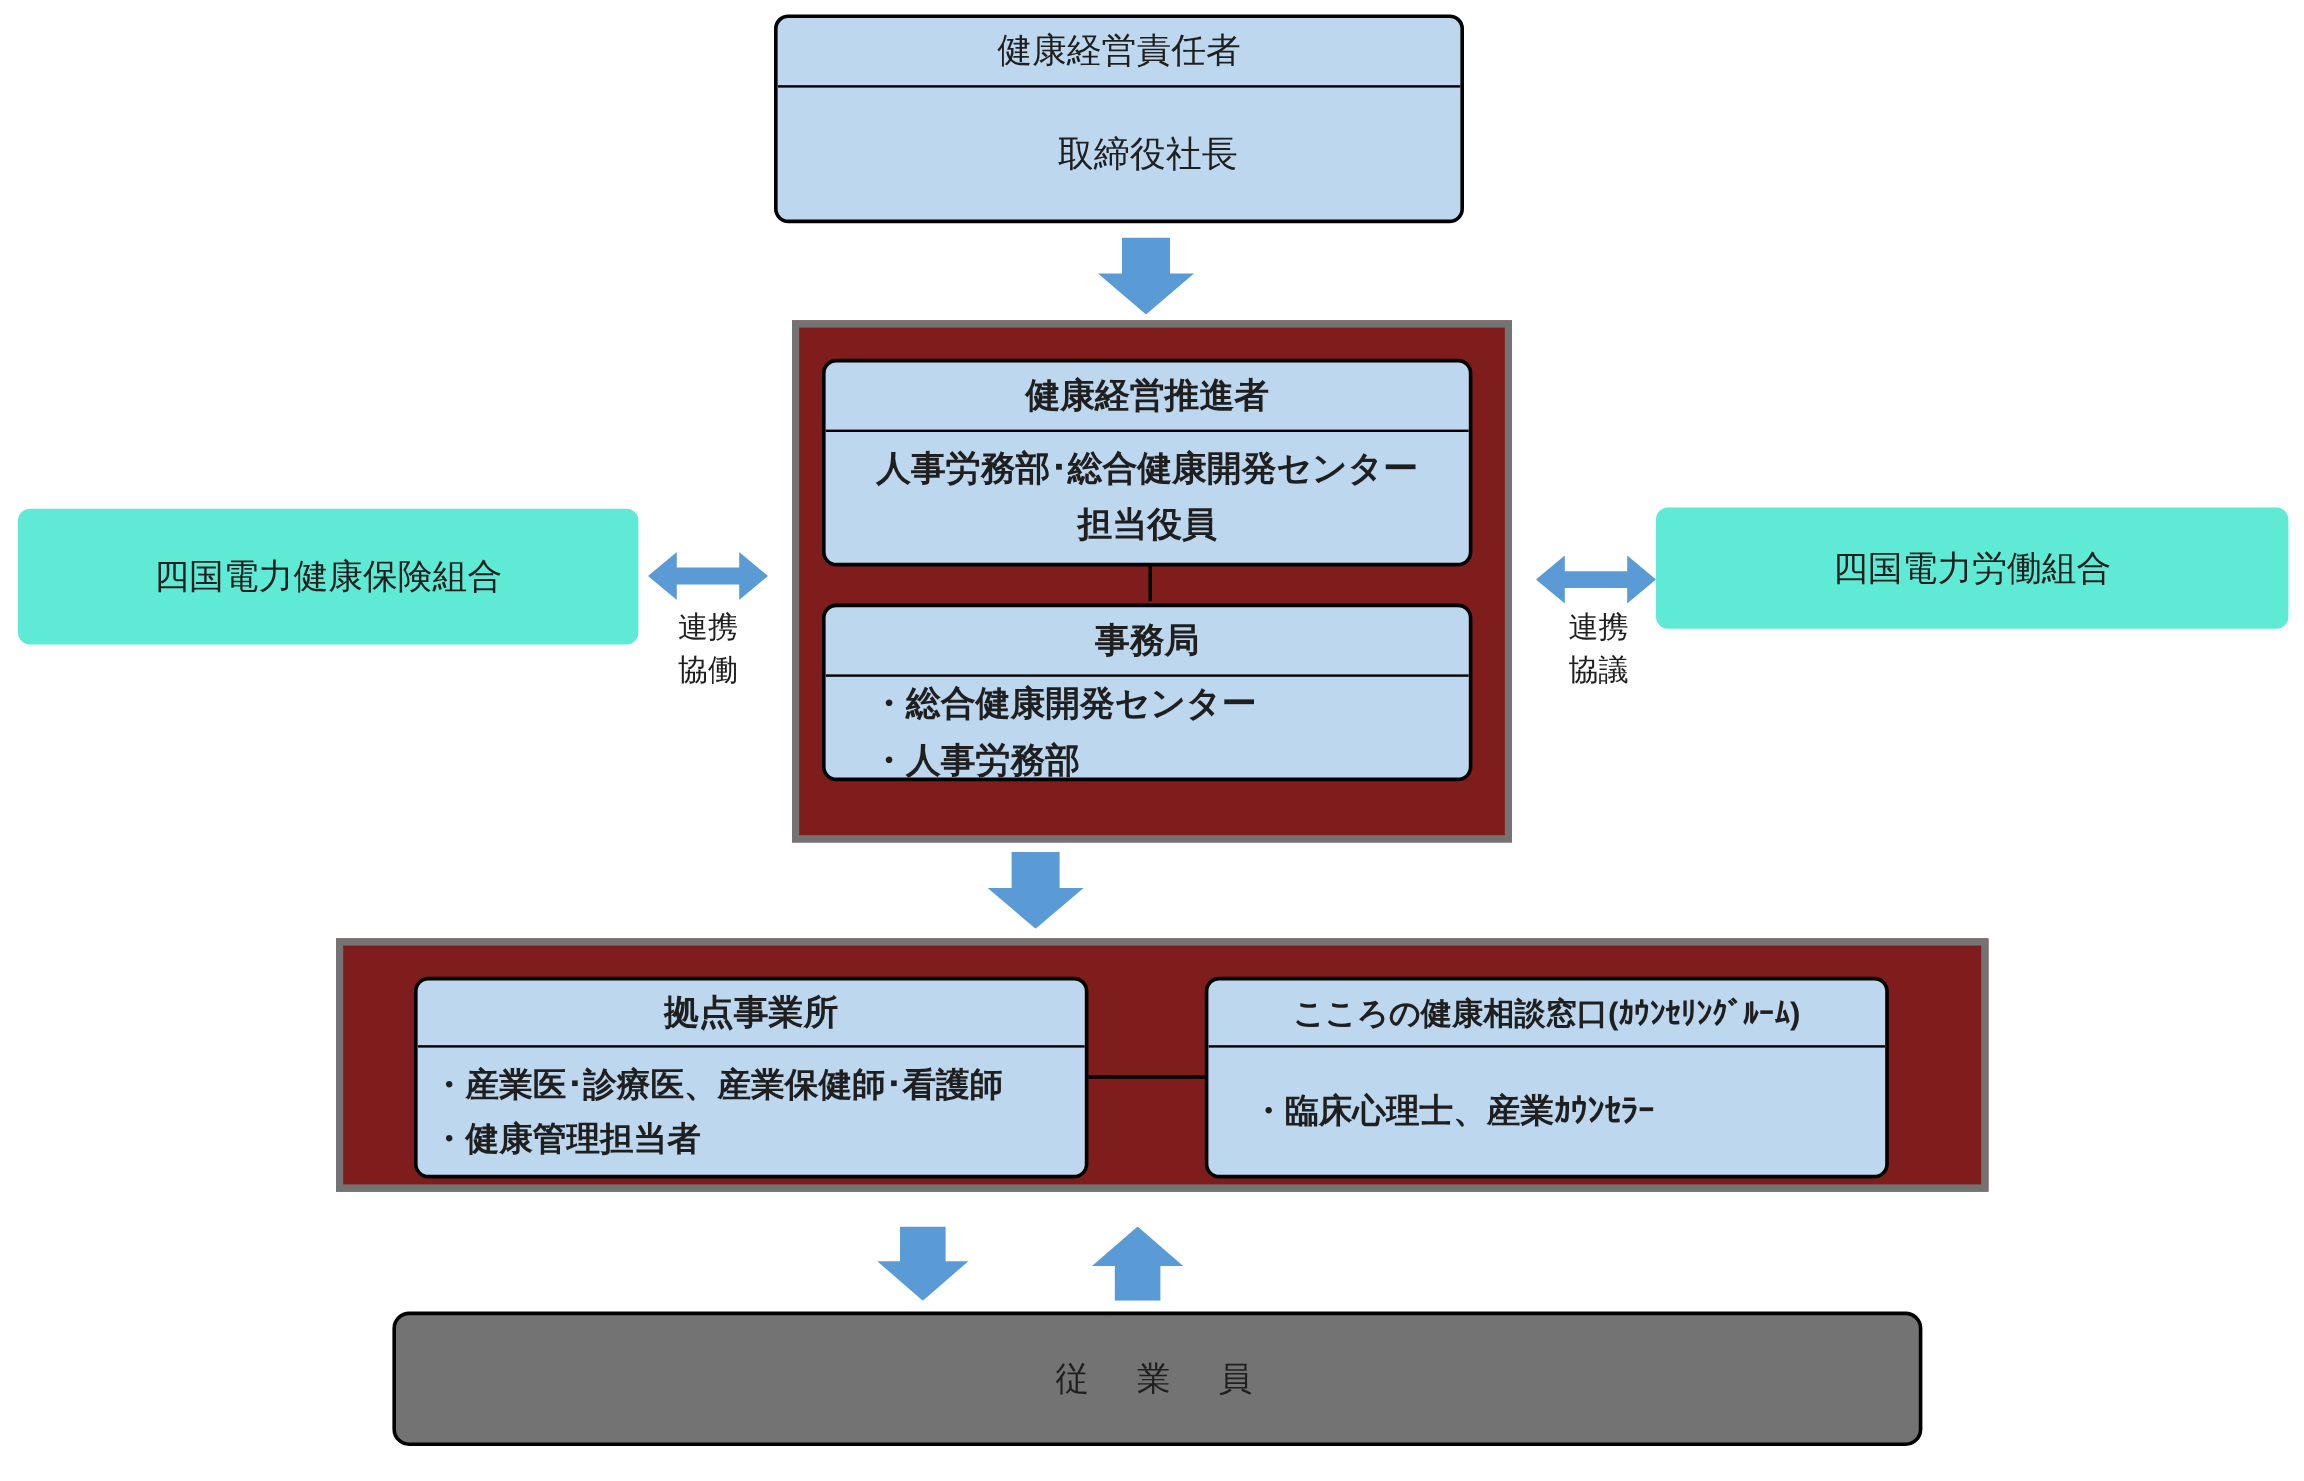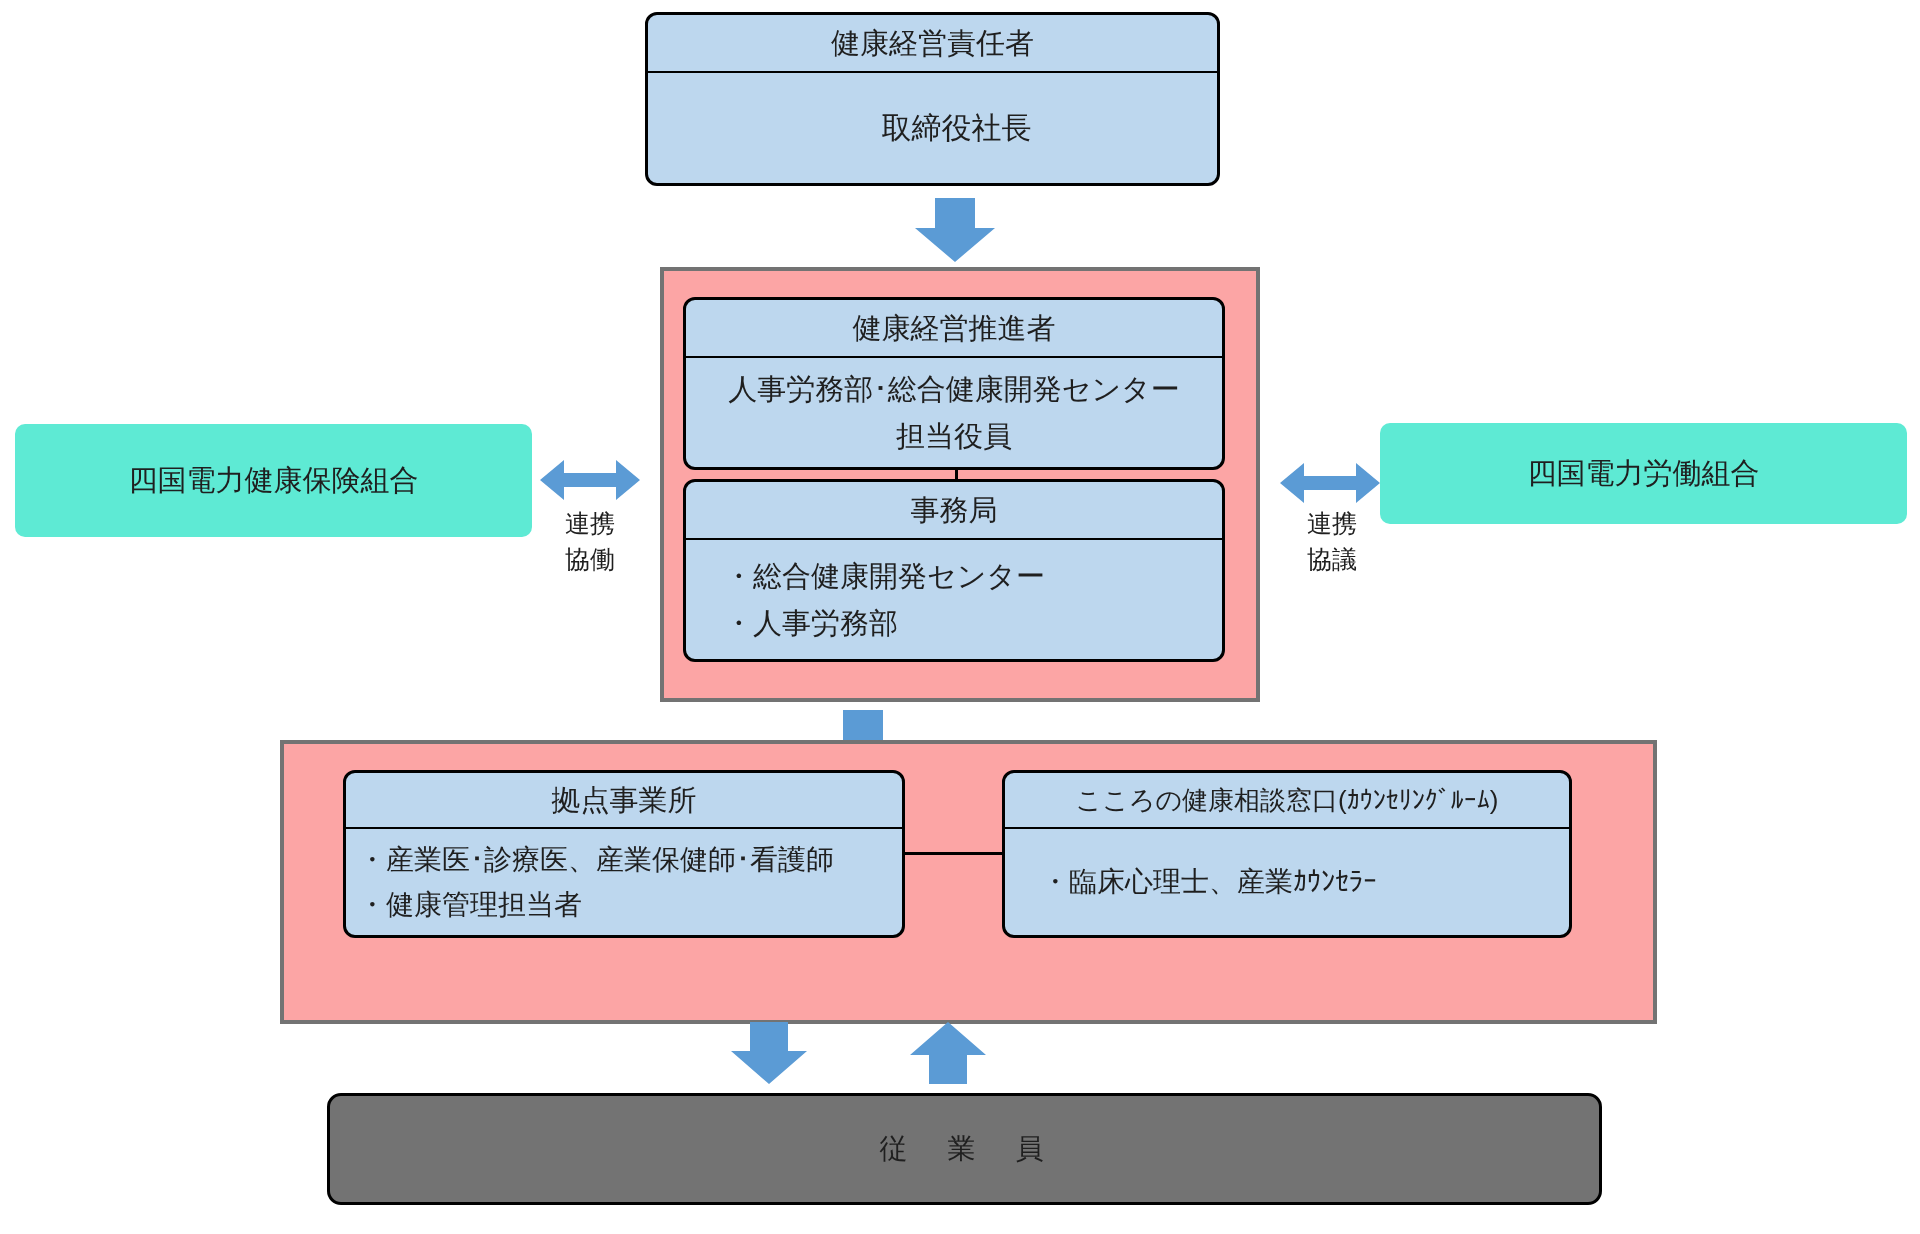--- a/index.html
+++ b/index.html
@@ -39,22 +39,23 @@
     display: flex;
     flex-direction: column;
     justify-content: center;
   }
   .cell-body.centered { align-items: center; text-align: center; }
   .cell-body.listy { align-items: flex-start; text-align: right; }
 
   
   .section {
     position: absolute;
-    background: #fca5a5;
-    border: 4px solid #737373;
+    background: #7f1d1d;
+    border: 6px solid #737373;
+    font-weight: bold;
   }
 
   
   .partner {
     position: absolute;
     background: #5eead4;
     border-radius: 10px;
     display: flex;
     align-items: center;
     justify-content: center;
@@ -96,25 +97,25 @@
 
   
   #top-box        { left: 645px; top: 12px;  width: 575px; height: 174px; }
   #top-box .cell-header { height: 58px; }
   #top-box .cell-body   { font-size: 30px; padding-left: 48px; }
 
   #middle-section { left: 660px; top: 267px; width: 600px; height: 435px; }
   #promoter-box   { left: 19px;  top: 26px;  width: 542px; height: 173px; }
   #promoter-box .cell-header { height: 58px; }
   #promoter-box .cell-body   { font-size: 29px; line-height: 47px; }
-  #secretariat-box{ left: 19px;  top: 208px; width: 542px; height: 183px; }
+  #secretariat-box{ left: 19px;  top: 230px; width: 542px; height: 148px; }
   #secretariat-box .cell-header { height: 58px; }
   #secretariat-box .cell-body   { font-size: 29px; line-height: 47px; padding-left: 38px; }
 
-  #lower-section  { left: 280px; top: 740px; width: 1377px; height: 284px; }
+  #lower-section  { left: 280px; top: 782px; width: 1377px; height: 211px; }
   #site-box       { left: 59px;  top: 26px;  width: 562px; height: 168px; }
   #site-box .cell-header { height: 56px; font-size: 29px; }
   #site-box .cell-body   { font-size: 28px; line-height: 45px; padding-left: 12px; }
   #counseling-box { left: 718px; top: 26px;  width: 570px; height: 168px; }
   #counseling-box .cell-header { height: 56px; font-size: 26px; }
   #counseling-box .cell-body   { font-size: 28px; padding-left: 36px; }
 
   #partner-left   { left: 15px;   top: 424px; width: 517px; height: 113px; }
   #partner-right  { left: 1380px; top: 423px; width: 527px; height: 101px; }
 

